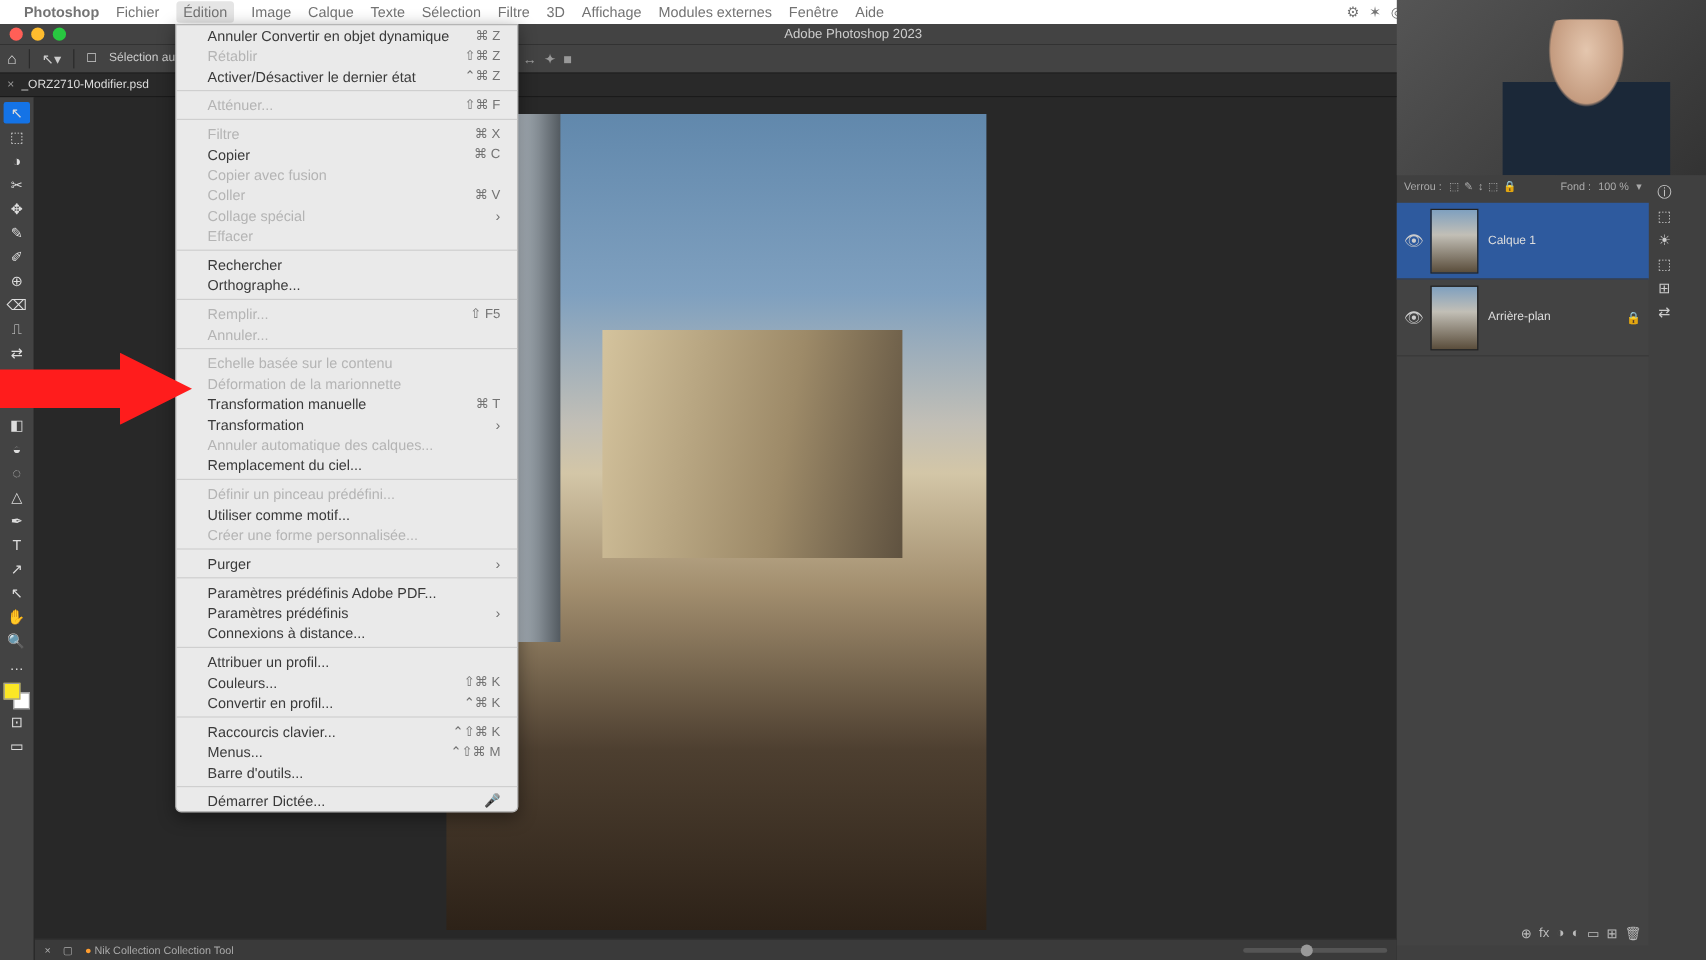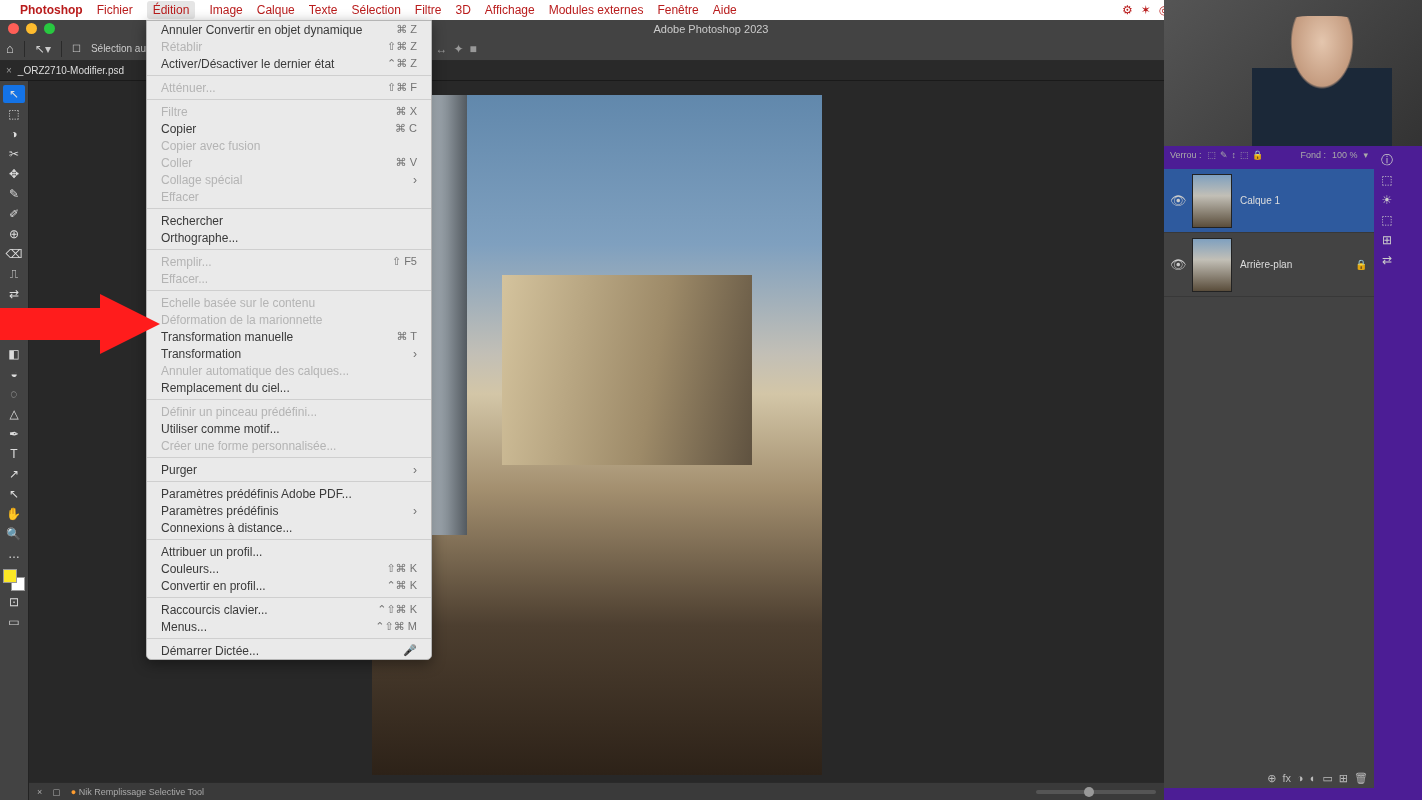--- a/index.html
+++ b/index.html
@@ -1,18 +1,18 @@
 <!DOCTYPE html>
 <html><head>
 <meta charset="utf-8">
 <style>
 * { margin: 0; padding: 0; box-sizing: border-box; font-family: -apple-system, "Helvetica Neue", Arial, sans-serif; }
 body { width: 1422px; height: 800px; background: #000; overflow: hidden; position: relative; }
 
-.menubar { height: 20px; background: #fff; display: flex; align-items: center; font-size: 12px; color: #b91c1c; padding: 0 6px; gap: 14px; }
+.menubar { height: 20px; background: #fff; display: flex; align-items: center; font-size: 12px; color: #737373; padding: 0 6px; gap: 14px; }
 .menubar .apple { font-size: 13px; }
 .menubar .app { font-weight: 600; }
 .menubar .right { margin-left: auto; display: flex; gap: 8px; }
 .menubar .right span { font-size: 12px; }
 .menu-active { background: #e5e5e5; padding: 2px 6px; border-radius: 3px; }
 
 .titlebar { height: 17px; background: #434343; display: flex; align-items: center; justify-content: center; position: relative; }
 .traffic { position: absolute; left: 8px; display: flex; gap: 7px; }
 .traffic span { width: 11px; height: 11px; border-radius: 50%; display: block; }
 .tr-red { background: #ff5f57; } .tr-yel { background: #febc2e; } .tr-grn { background: #28c840; }
@@ -38,33 +38,33 @@
 .toolbox .swatch { margin-top: 4px; position: relative; width: 22px; height: 22px; }
 .toolbox .swatch .fg { position: absolute; width: 14px; height: 14px; background: #fbe725; border: 1px solid #999; }
 .toolbox .swatch .bg { position: absolute; width: 14px; height: 14px; background: #fff; border: 1px solid #999; bottom: 0; right: 0; }
 
 .canvas-area { position: absolute; left: 29px; right: 258px; top: 0; bottom: 0; background: #282828; display: flex; align-items: flex-start; justify-content: center; padding-top: 14px; }
 .canvas { width: 450px; height: 680px; background: linear-gradient(180deg, #6188ac 0%, #7fa0bf 22%, #c2bfb6 38%, #d3c6a7 44%, #a38f6f 58%, #4d3f30 78%, #2d2218 100%); position: relative; }
 .building { position: absolute; top: 180px; left: 130px; width: 250px; height: 190px; background: linear-gradient(100deg, #d4c39d 0%, #9d8a68 60%, #5f5240 100%); }
 .leftbuild { position: absolute; top: 0; left: 0; width: 95px; height: 440px; background: linear-gradient(90deg, #9da6ae 0%, #b8c2ca 60%, #535a60 100%); }
 
 .dropdown { position: absolute; left: 146px; top: 20px; width: 286px; background: #eaeaea; border: 1px solid #b5b5b5; border-radius: 0 0 5px 5px; box-shadow: 0 4px 14px rgba(0,0,0,.4); font-size: 12px; color: #3a3a3a; z-index: 50; }
-.dropdown .item { display: flex; justify-content: space-between; padding: 1.5px 14px; }
+.dropdown .item { display: flex; justify-content: space-between; padding: 1.5px 14px; margin-left: 12px; }
 .dropdown .item.dis { color: #b4b4b4; }
 .dropdown .item.hl { background: #0a60ff; color: #fff; position: relative; }
 .dropdown .item.hl .outline { position: absolute; inset: 0; border: 1.5px solid #ff1c1c; pointer-events: none; }
 .dropdown hr { border: none; border-top: 1px solid #cfcfcf; margin: 3px 0; }
 .dropdown .sc { color: #737373; font-size: 11px; }
 .dropdown .item.hl .sc { color: #fff; }
 .dropdown .sub { color: #737373; }
 
 .arrow { position: absolute; left: 0; top: 294px; z-index: 60; }
 .arrow svg { display: block; }
 
-.rightpanel { position: absolute; right: 0; top: 0; bottom: 0; width: 258px; background: #4c1d95; }
+.rightpanel { position: absolute; right: 0; top: 0; bottom: 0; width: 258px; background: #404040; }
 .webcam { position: absolute; right: 0; top: -81px; width: 258px; height: 146px; background: linear-gradient(135deg, #555 0%, #333 100%); z-index: 70; overflow: hidden; }
 .webcam .person { position: absolute; right: 30px; bottom: 0; width: 140px; height: 130px; background: radial-gradient(ellipse at 50% 20%, #e4c6ae 0%, #c49b7f 30%, transparent 32%), linear-gradient(180deg, transparent 40%, #1b2838 40%); border-radius: 40% 40% 0 0; }
 
 .right-toggles { position: absolute; right: 0; top: 66px; width: 48px; display: flex; flex-direction: column; gap: 2px; padding: 4px; }
 .right-toggles span { width: 18px; height: 18px; display: inline-flex; align-items: center; justify-content: center; color: #ccc; font-size: 12px; }
 
 .opts-row { position: absolute; top: 65px; left: 0; right: 48px; height: 18px; display: flex; align-items: center; padding: 0 6px; gap: 6px; color: #aaa; font-size: 9px; }
 .opts-row .fill { margin-left: auto; }
 
 .layers { position: absolute; top: 88px; left: 0; right: 48px; bottom: 12px; background: #434343; }
@@ -237,21 +237,21 @@
           <span>▭</span>
           <span>⊞</span>
           <span>🗑</span>
         </div>
     </div>
   </div>
 
   <div class="bottombar">
     <span class="x">×</span>
     <span>▢</span>
-    <span class="nik"><span class="dot">●</span> <span>Nik Remplissage Selective Tool</span></span>
+    <span class="nik"><span class="dot">●</span> <span>Nik Collection Collection Tool</span></span>
     <div class="slider">
         <div class="h"></div>
       </div>
   </div>
 </div>
 
 <div class="dropdown" id="dropdown">
     <div class="item">
       <span>Annuler Convertir en objet dynamique</span>
       <span class="sc">⌘ Z</span>
@@ -302,21 +302,21 @@
     <div class="item">
       <span>Orthographe...</span>
       <span class="sc"></span>
     </div>
     <hr>
     <div class="item dis">
       <span>Remplir...</span>
       <span class="sc">⇧ F5</span>
     </div>
     <div class="item dis">
-      <span>Effacer...</span>
+      <span>Annuler...</span>
       <span class="sc"></span>
     </div>
     <hr>
     <div class="item dis">
       <span>Echelle basée sur le contenu</span>
       <span class="sc"></span>
     </div>
     <div class="item dis">
       <span>Déformation de la marionnette</span>
       <span class="sc"></span>
@@ -382,20 +382,24 @@
       <span class="sc">⌃⌘ K</span>
     </div>
     <hr>
     <div class="item">
       <span>Raccourcis clavier...</span>
       <span class="sc">⌃⇧⌘ K</span>
     </div>
     <div class="item">
       <span>Menus...</span>
       <span class="sc">⌃⇧⌘ M</span>
+    </div>
+    <div class="item">
+      <span>Barre d'outils...</span>
+      <span class="sc"></span>
     </div>
     <hr>
     <div class="item">
       <span>Démarrer Dictée...</span>
       <span class="sc">🎤</span>
     </div>
   </div>
 
 <div class="arrow">
   <svg width="160" height="60">

